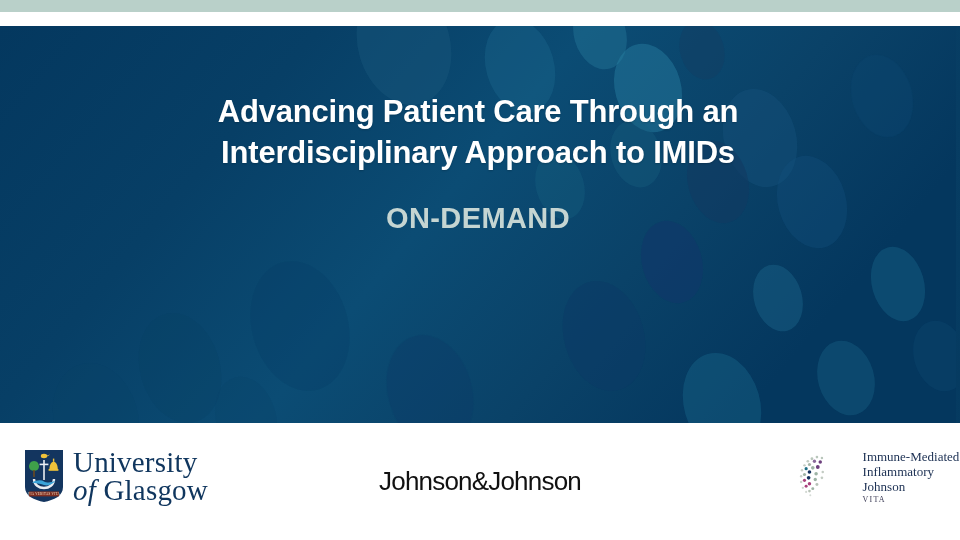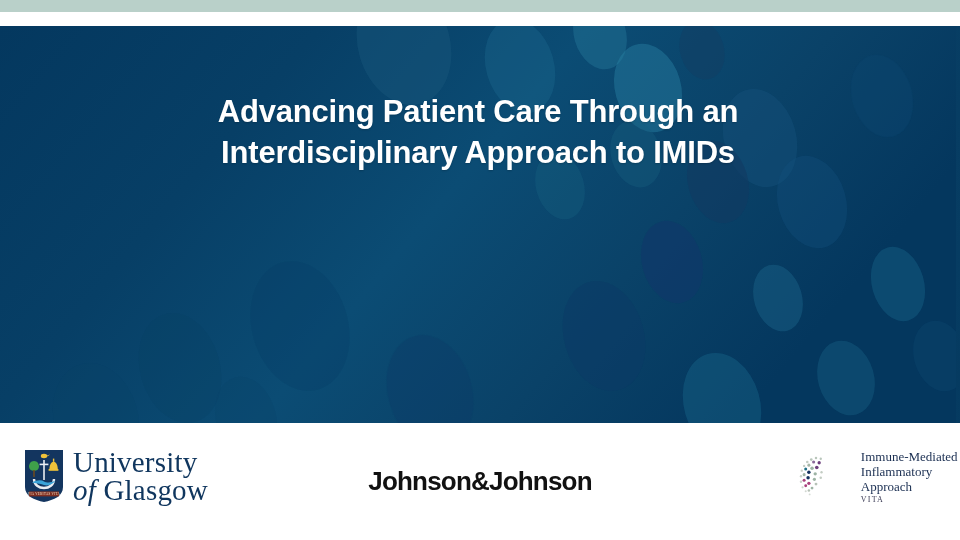--- a/index.html
+++ b/index.html
@@ -161,21 +161,21 @@
     height: 117px;
     display: flex;
     align-items: center;
     justify-content: center;
     pointer-events: none;
   }
   .jnj-text {
     color: #111111;
     font-family: "Liberation Sans", sans-serif;
     font-size: 26px;
-    font-weight: bold;
+    font-weight: normal;
     letter-spacing: -0.8px;
   }
 
   
   .logo-imid {
     position: absolute;
     left: 797px;
     top: 26px;
     display: flex;
     align-items: center;
@@ -247,20 +247,21 @@
         <ellipse cx="430" cy="366" rx="42" ry="58" fill="#0c3c68" opacity="0.48" transform="rotate(-16 430 366)"></ellipse>
         <ellipse cx="300" cy="300" rx="48" ry="66" fill="#0a4067" opacity="0.35" transform="rotate(-16 300 300)"></ellipse>
         <ellipse cx="180" cy="342" rx="40" ry="56" fill="#094066" opacity="0.28" transform="rotate(-16 180 342)"></ellipse>
         <ellipse cx="96" cy="392" rx="42" ry="56" fill="#0a4268" opacity="0.26" transform="rotate(-16 96 392)"></ellipse>
         <ellipse cx="246" cy="392" rx="30" ry="42" fill="#0b4369" opacity="0.26" transform="rotate(-16 246 392)"></ellipse>
       </g>
     </svg>
 
     <div class="hero-inner">
       <h1 class="hero-title">Advancing Patient Care Through an Interdisciplinary Approach to IMIDs</h1>
+      <p class="hero-status">ON-DEMAND</p>
     </div>
 
   </div>
 
   <div class="logo-strip">
 
     <div class="logo-glasgow">
       <svg class="uog-crest" viewBox="0 0 40 54">
         <path d="M1 1 H39 V38 C39 47 30 51 20 53 C10 51 1 47 1 38 Z" fill="#13355f"></path>
         <ellipse cx="20" cy="7" rx="3.2" ry="2.2" fill="#f0c23a"></ellipse>
@@ -320,20 +321,20 @@
 
           <circle cx="23" cy="24" r="2.1" fill="#9db3a4"></circle>
           <circle cx="22" cy="31" r="2.0" fill="#9db3a4"></circle>
           <circle cx="24" cy="37" r="1.8" fill="#b7c2b7"></circle>
           <circle cx="30" cy="29" r="1.6" fill="#c3ccc3"></circle>
           <circle cx="31" cy="22" r="1.5" fill="#c3ccc3"></circle>
         </g>
       </svg>
       <span class="imid-text">
         <span class="imid-l1">Immune-Mediated</span>
-        <span class="imid-l2">Inflammatory Approach</span>
+        <span class="imid-l2">Inflammatory Johnson</span>
         <span class="imid-l3">VITA</span>
       </span>
     </div>
 
   </div>
 
 </div>
 
 </body></html>

